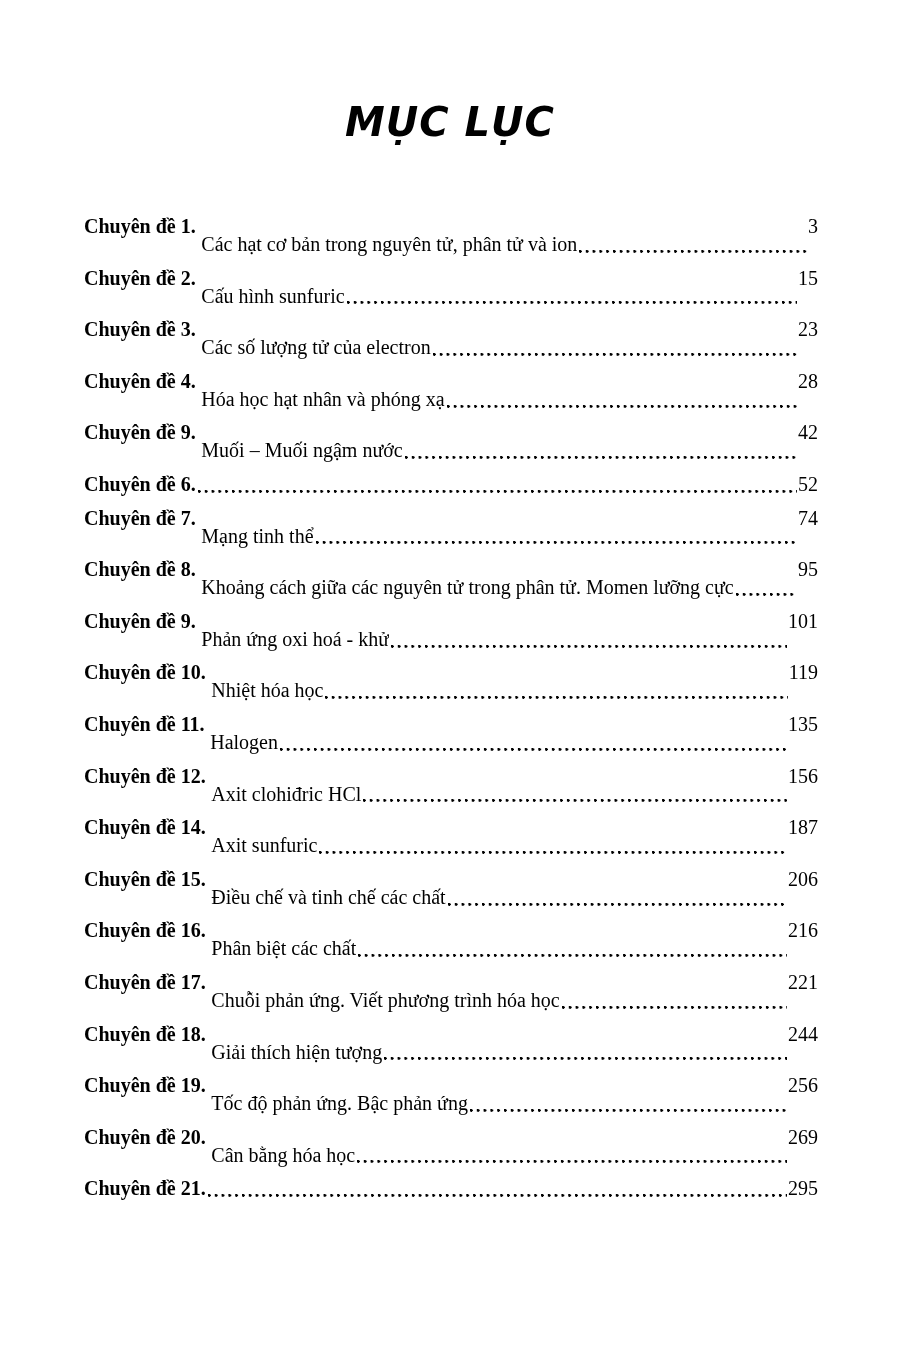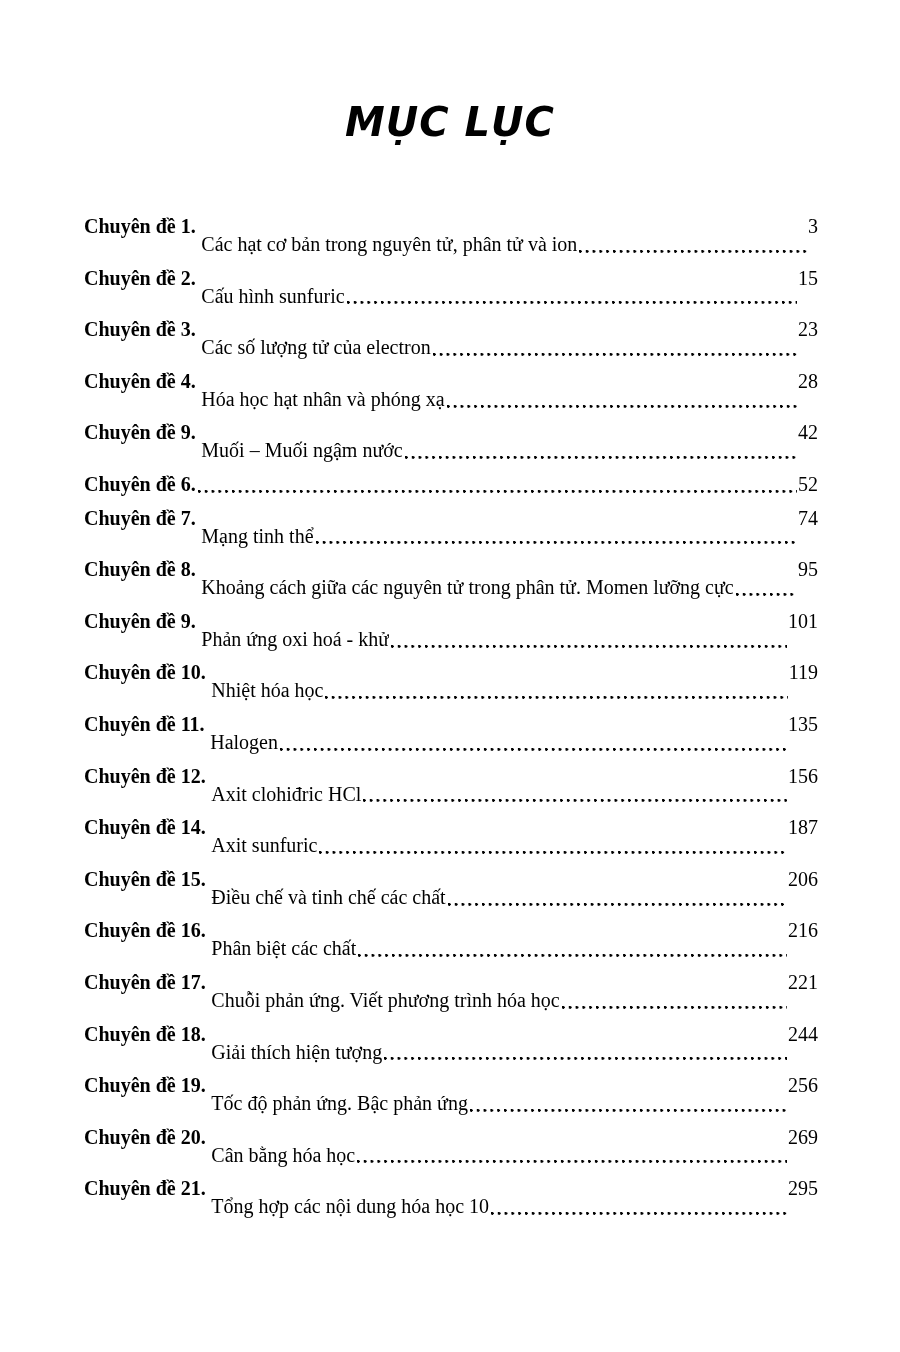--- a/index.html
+++ b/index.html
@@ -199,18 +199,17 @@
 
   <div class="toc-row">
     <span class="toc-label">Chuyên đề 20.</span>
     <span class="toc-title">Cân bằng hóa học</span>
     <span class="dot-leader"></span>
     <span class="toc-page">269</span>
   </div>
 
   <div class="toc-row">
     <span class="toc-label">Chuyên đề 21.</span>
-    <span class="toc-title">Tổng hợp các nội dung hóa học 10</span>
     <span class="dot-leader"></span>
     <span class="toc-page">295</span>
   </div>
 </div>
 </div>
 
 </body></html>

